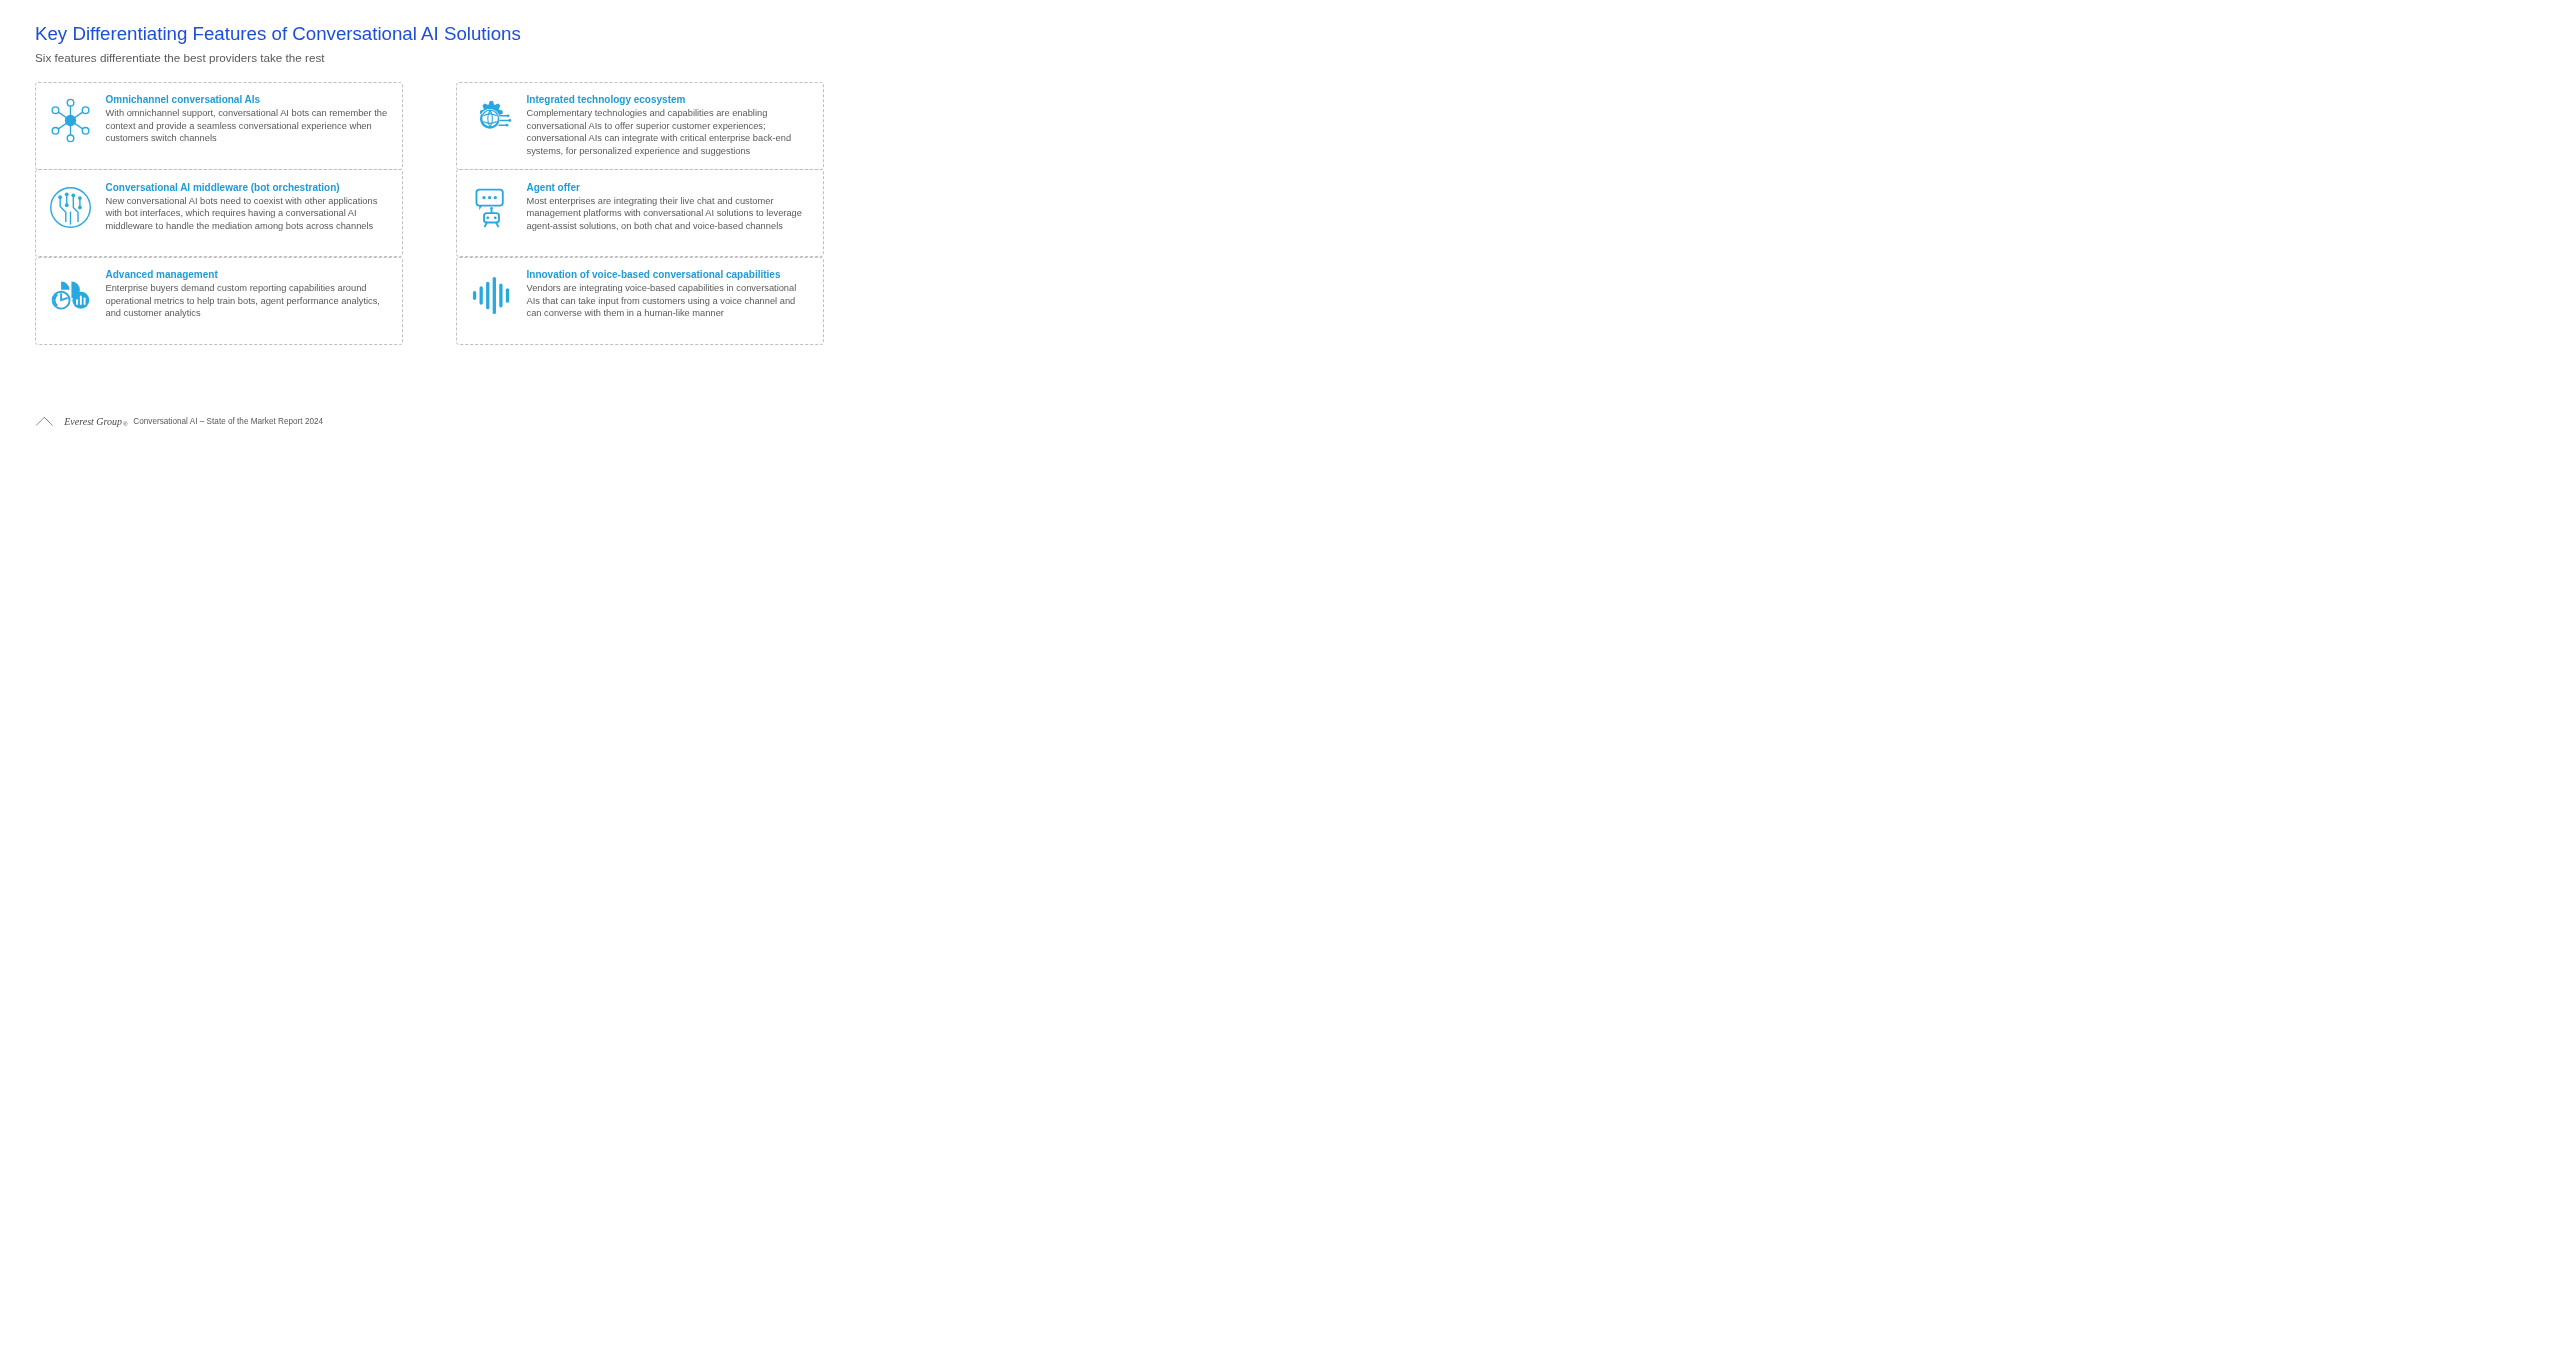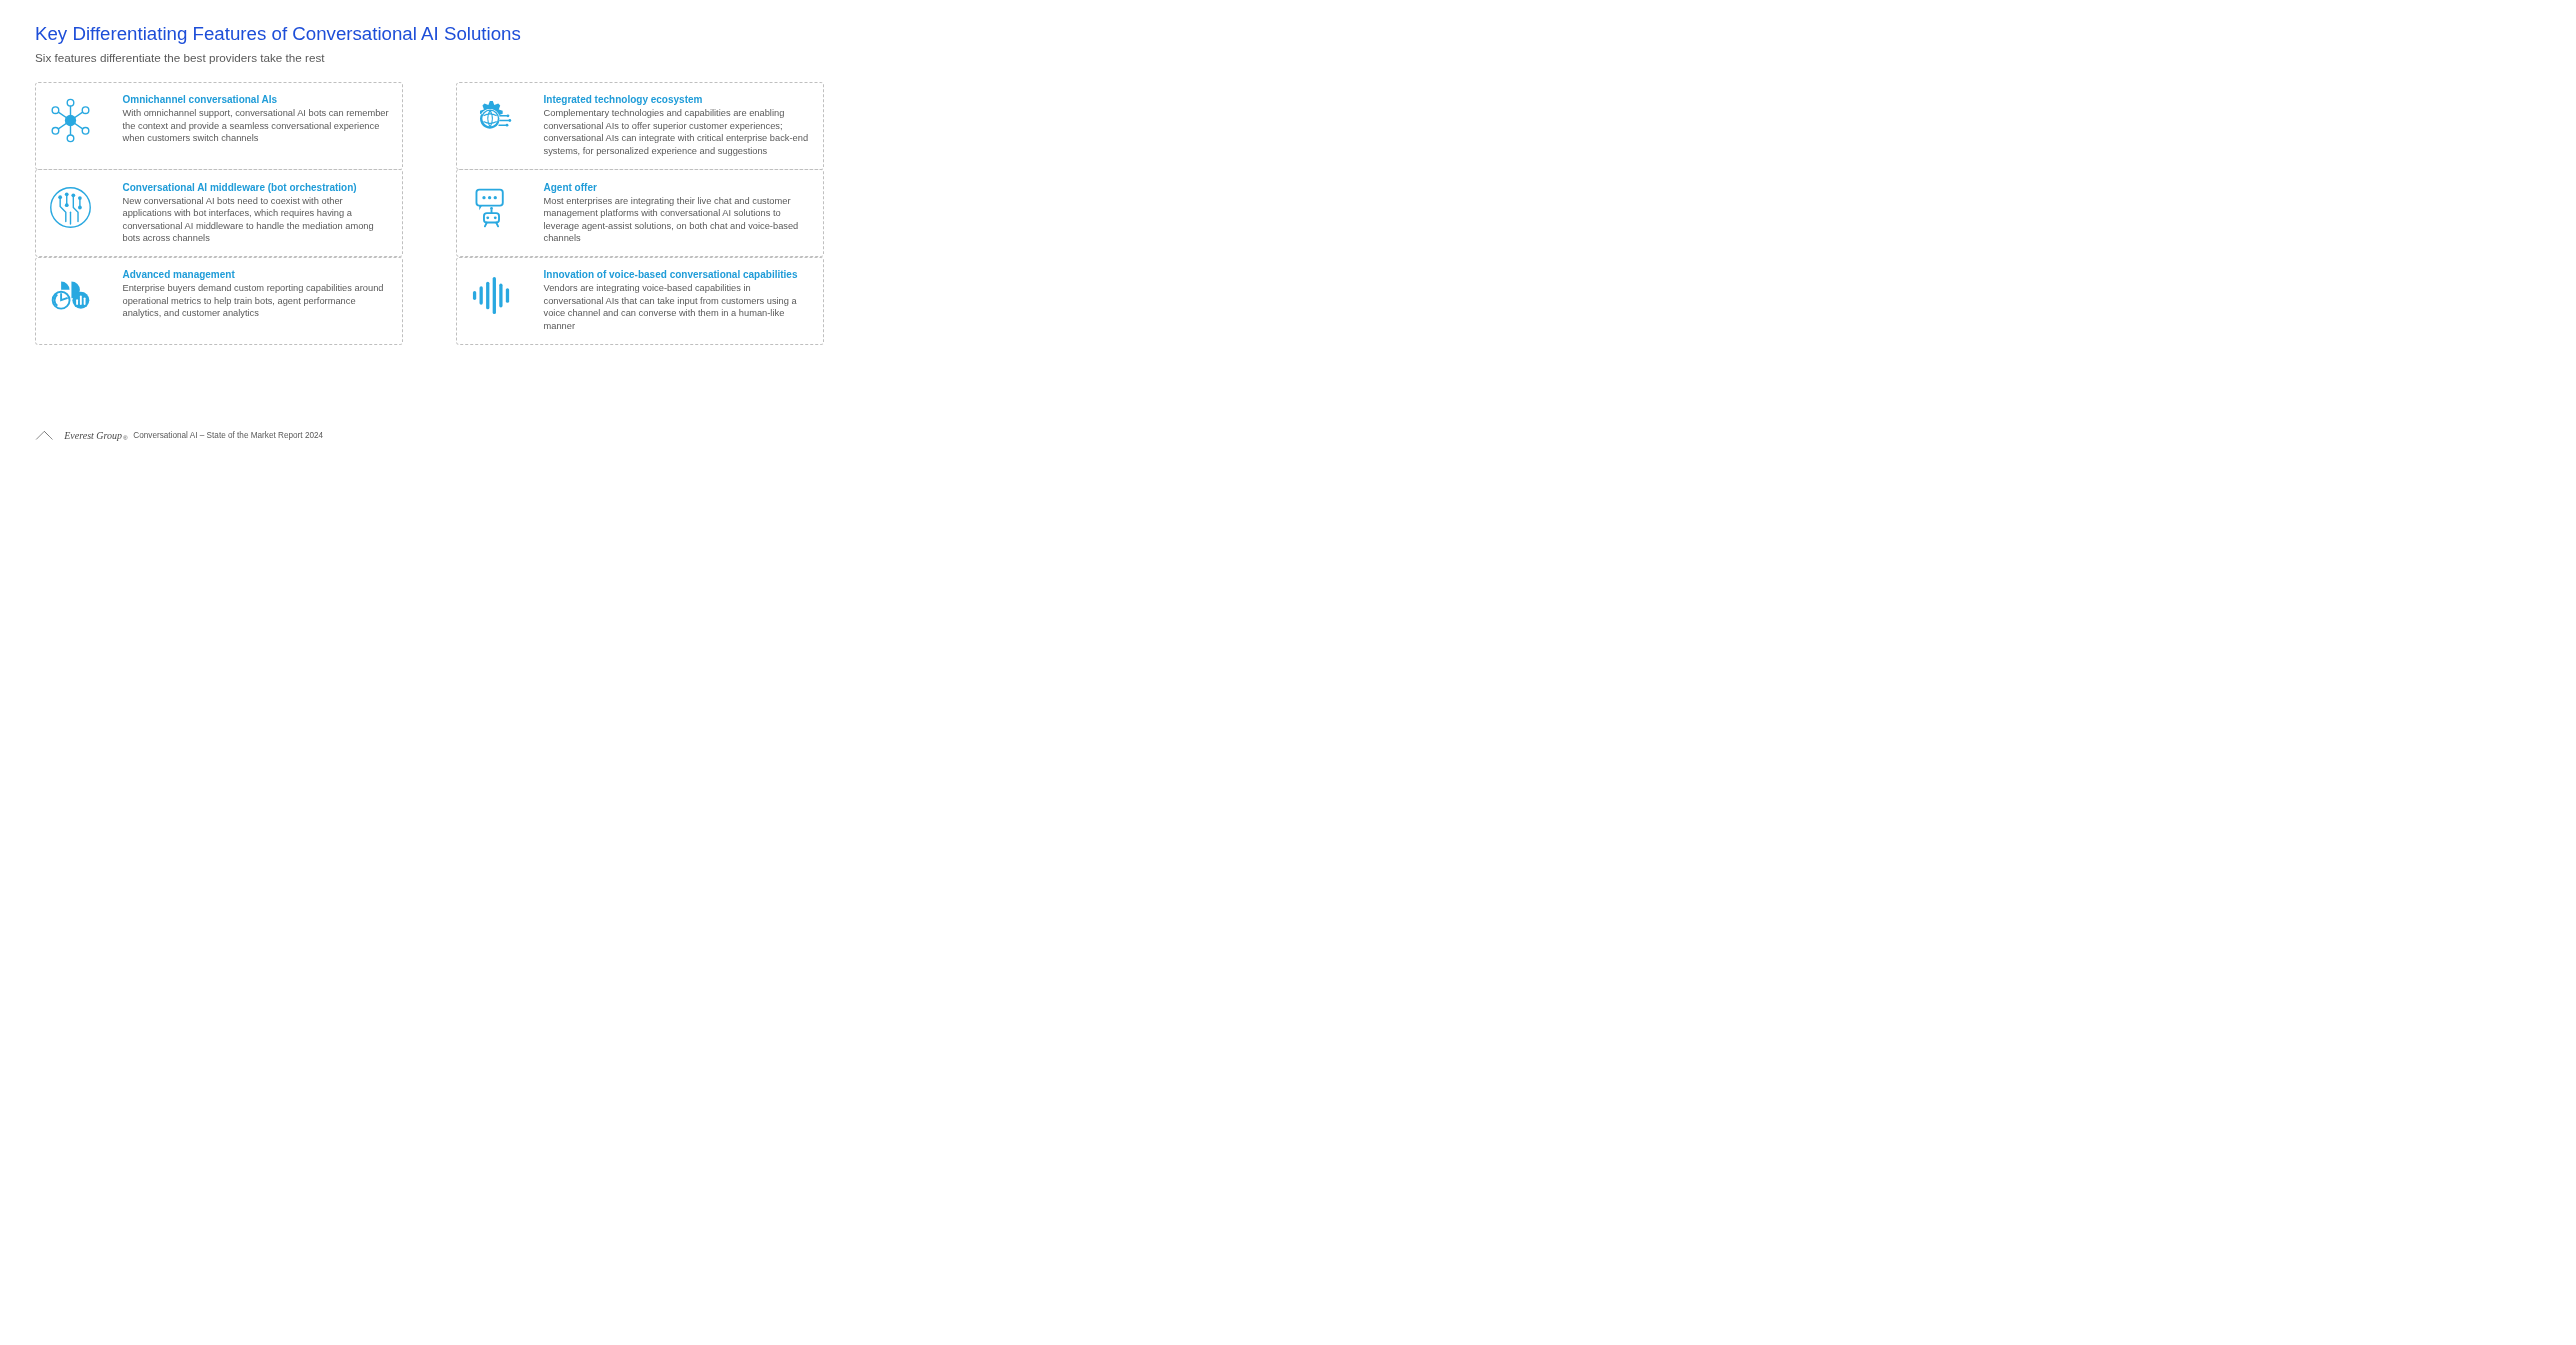--- a/index.html
+++ b/index.html
@@ -32,21 +32,21 @@
     flex: 1;
     display: flex;
     flex-direction: column;
   }
   .card {
     border: 0.6px dashed #bfbfbf;
     border-radius: 3.5px;
     padding: 10.5px 11.7px 10.5px 10.5px;
     display: flex;
     align-items: flex-start;
-    gap: 29px;
+    gap: 12px;
     margin-bottom: -0.6px;
     min-height: 88px;
   }
   .card-icon {
     width: 47px;
     height: 47px;
     flex-shrink: 0;
     display: flex;
     align-items: center;
     justify-content: center;
@@ -61,21 +61,21 @@
     margin-bottom: 1.8px;
   }
   .card-desc {
     color: #595959;
     font-size: 9.3px;
     line-height: 1.35;
   }
   .footer {
     position: absolute;
     left: 35px;
-    bottom: 8px;
+    bottom: 22px;
     display: flex;
     align-items: flex-end;
     gap: 3.5px;
   }
   .footer-logo {
     display: flex;
     align-items: flex-end;
     gap: 1.2px;
   }
   .footer-brand {

